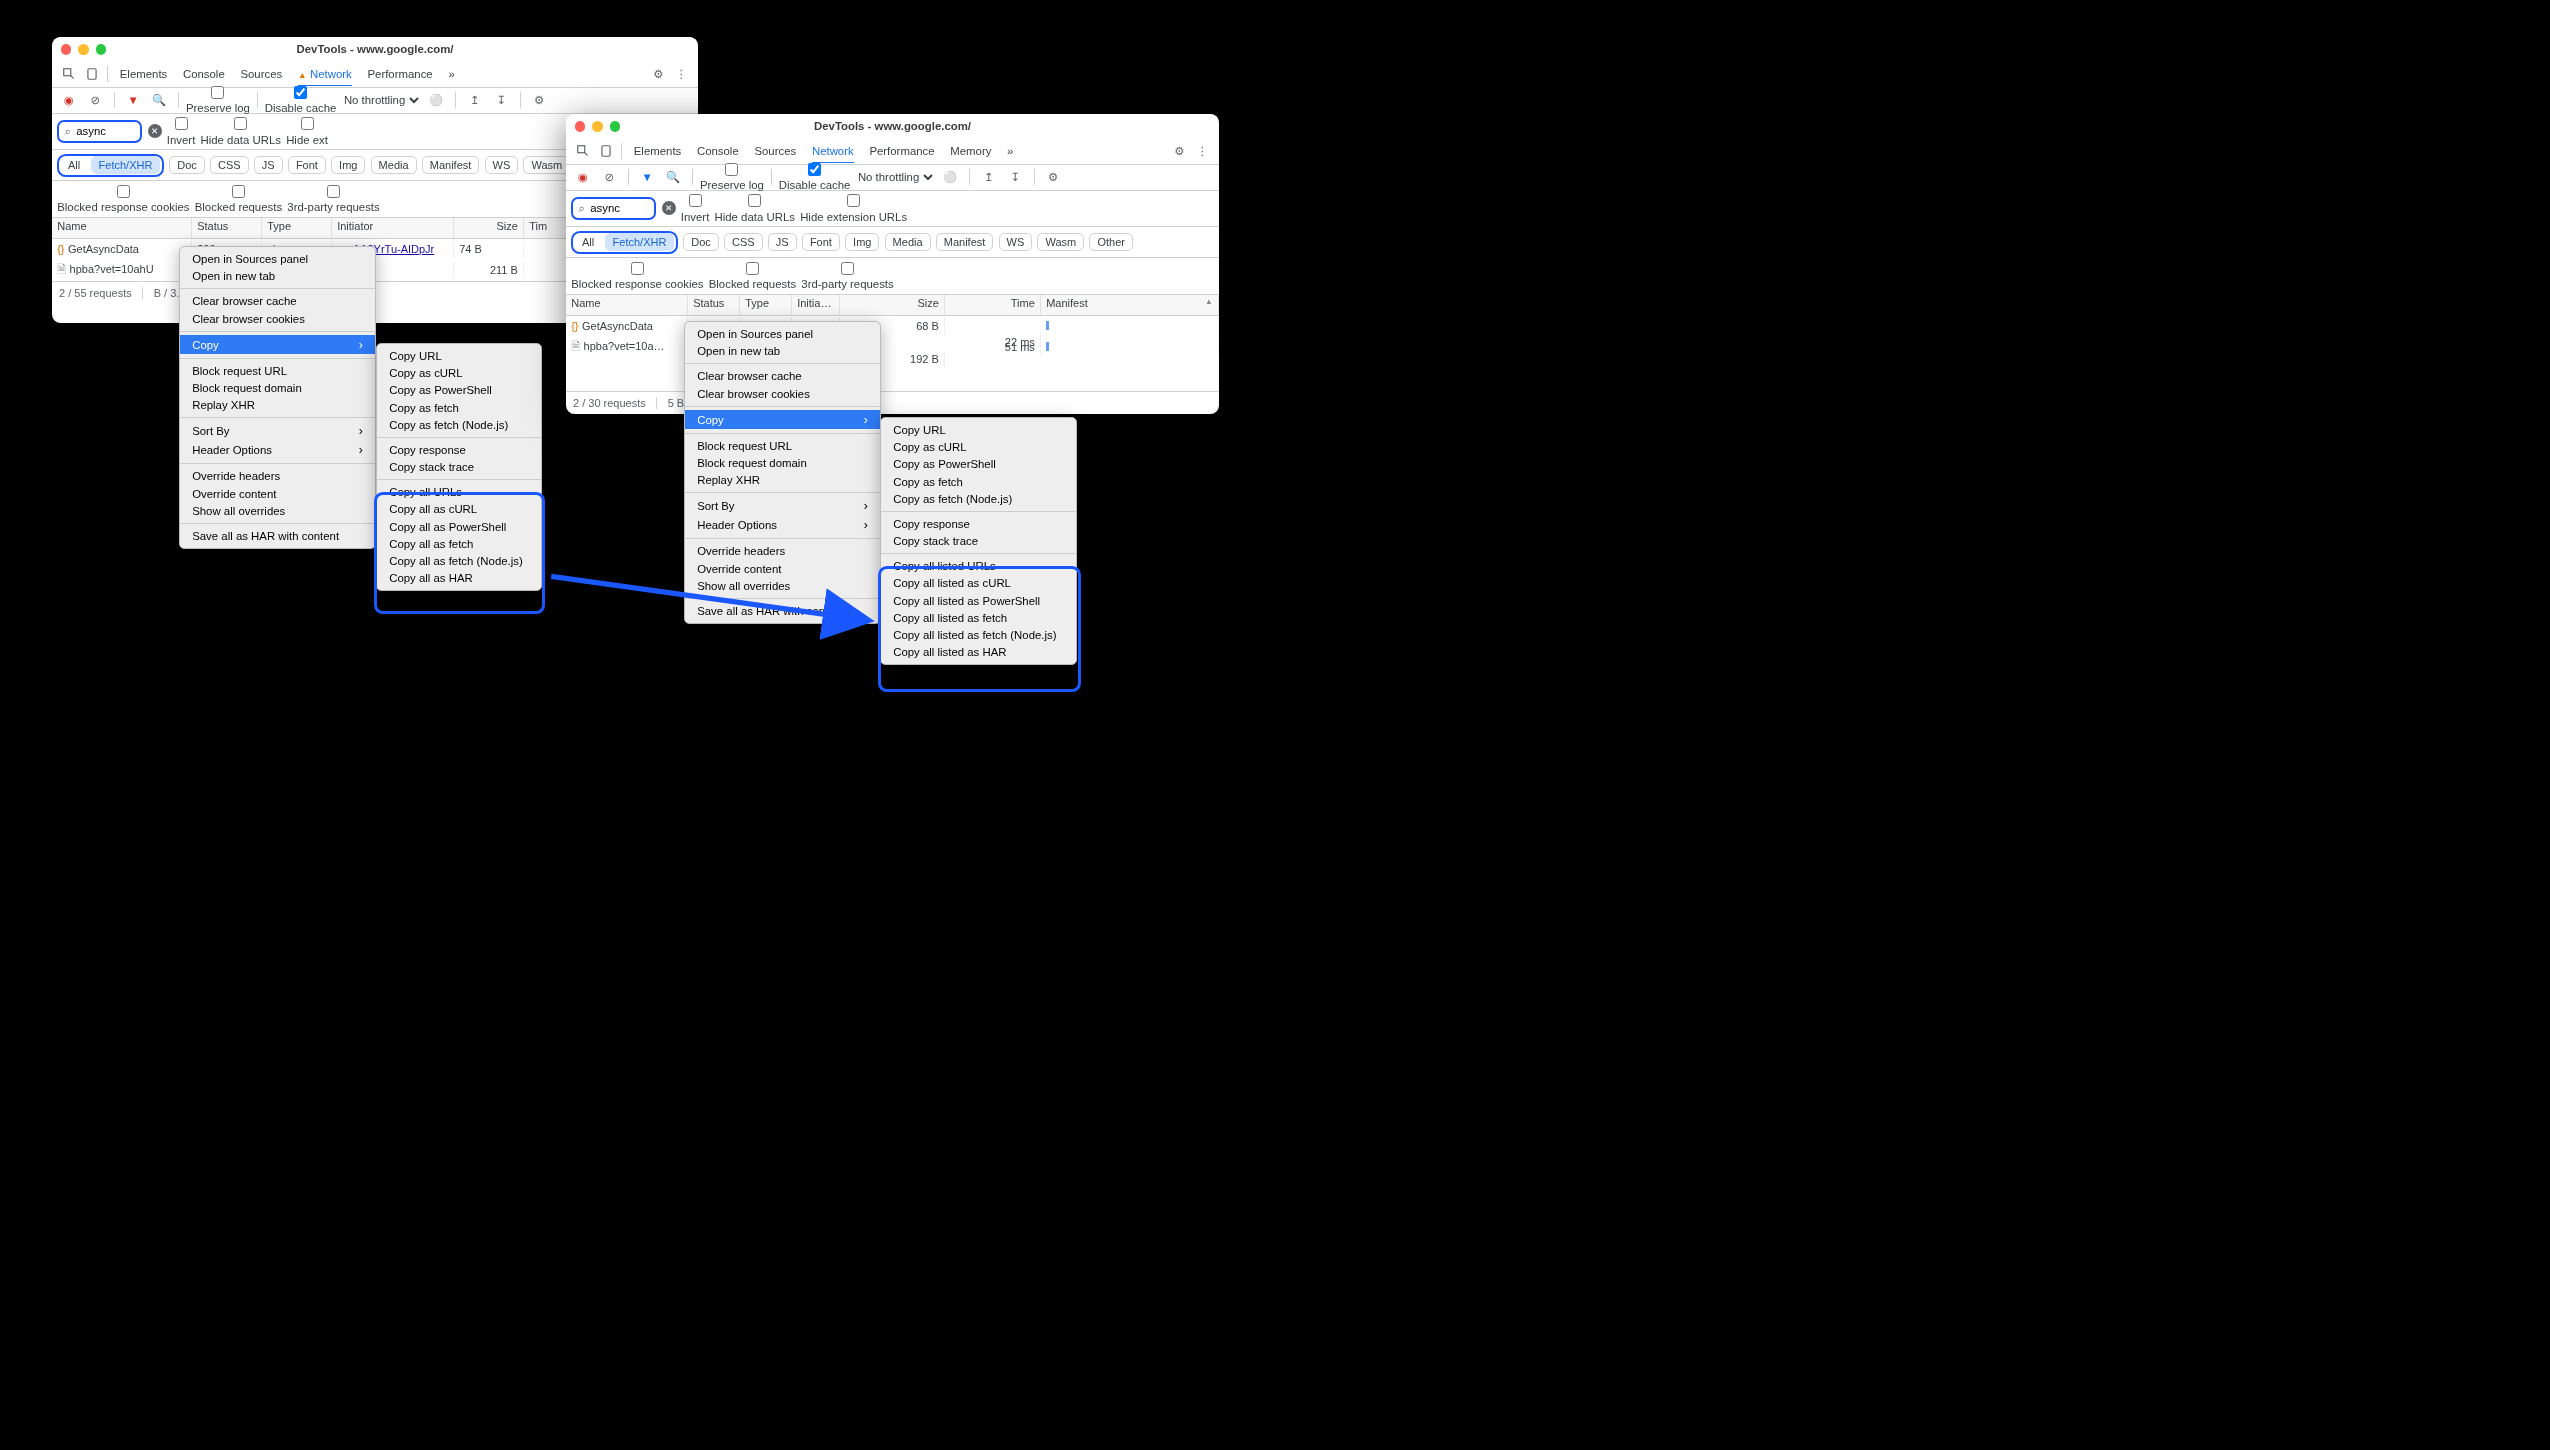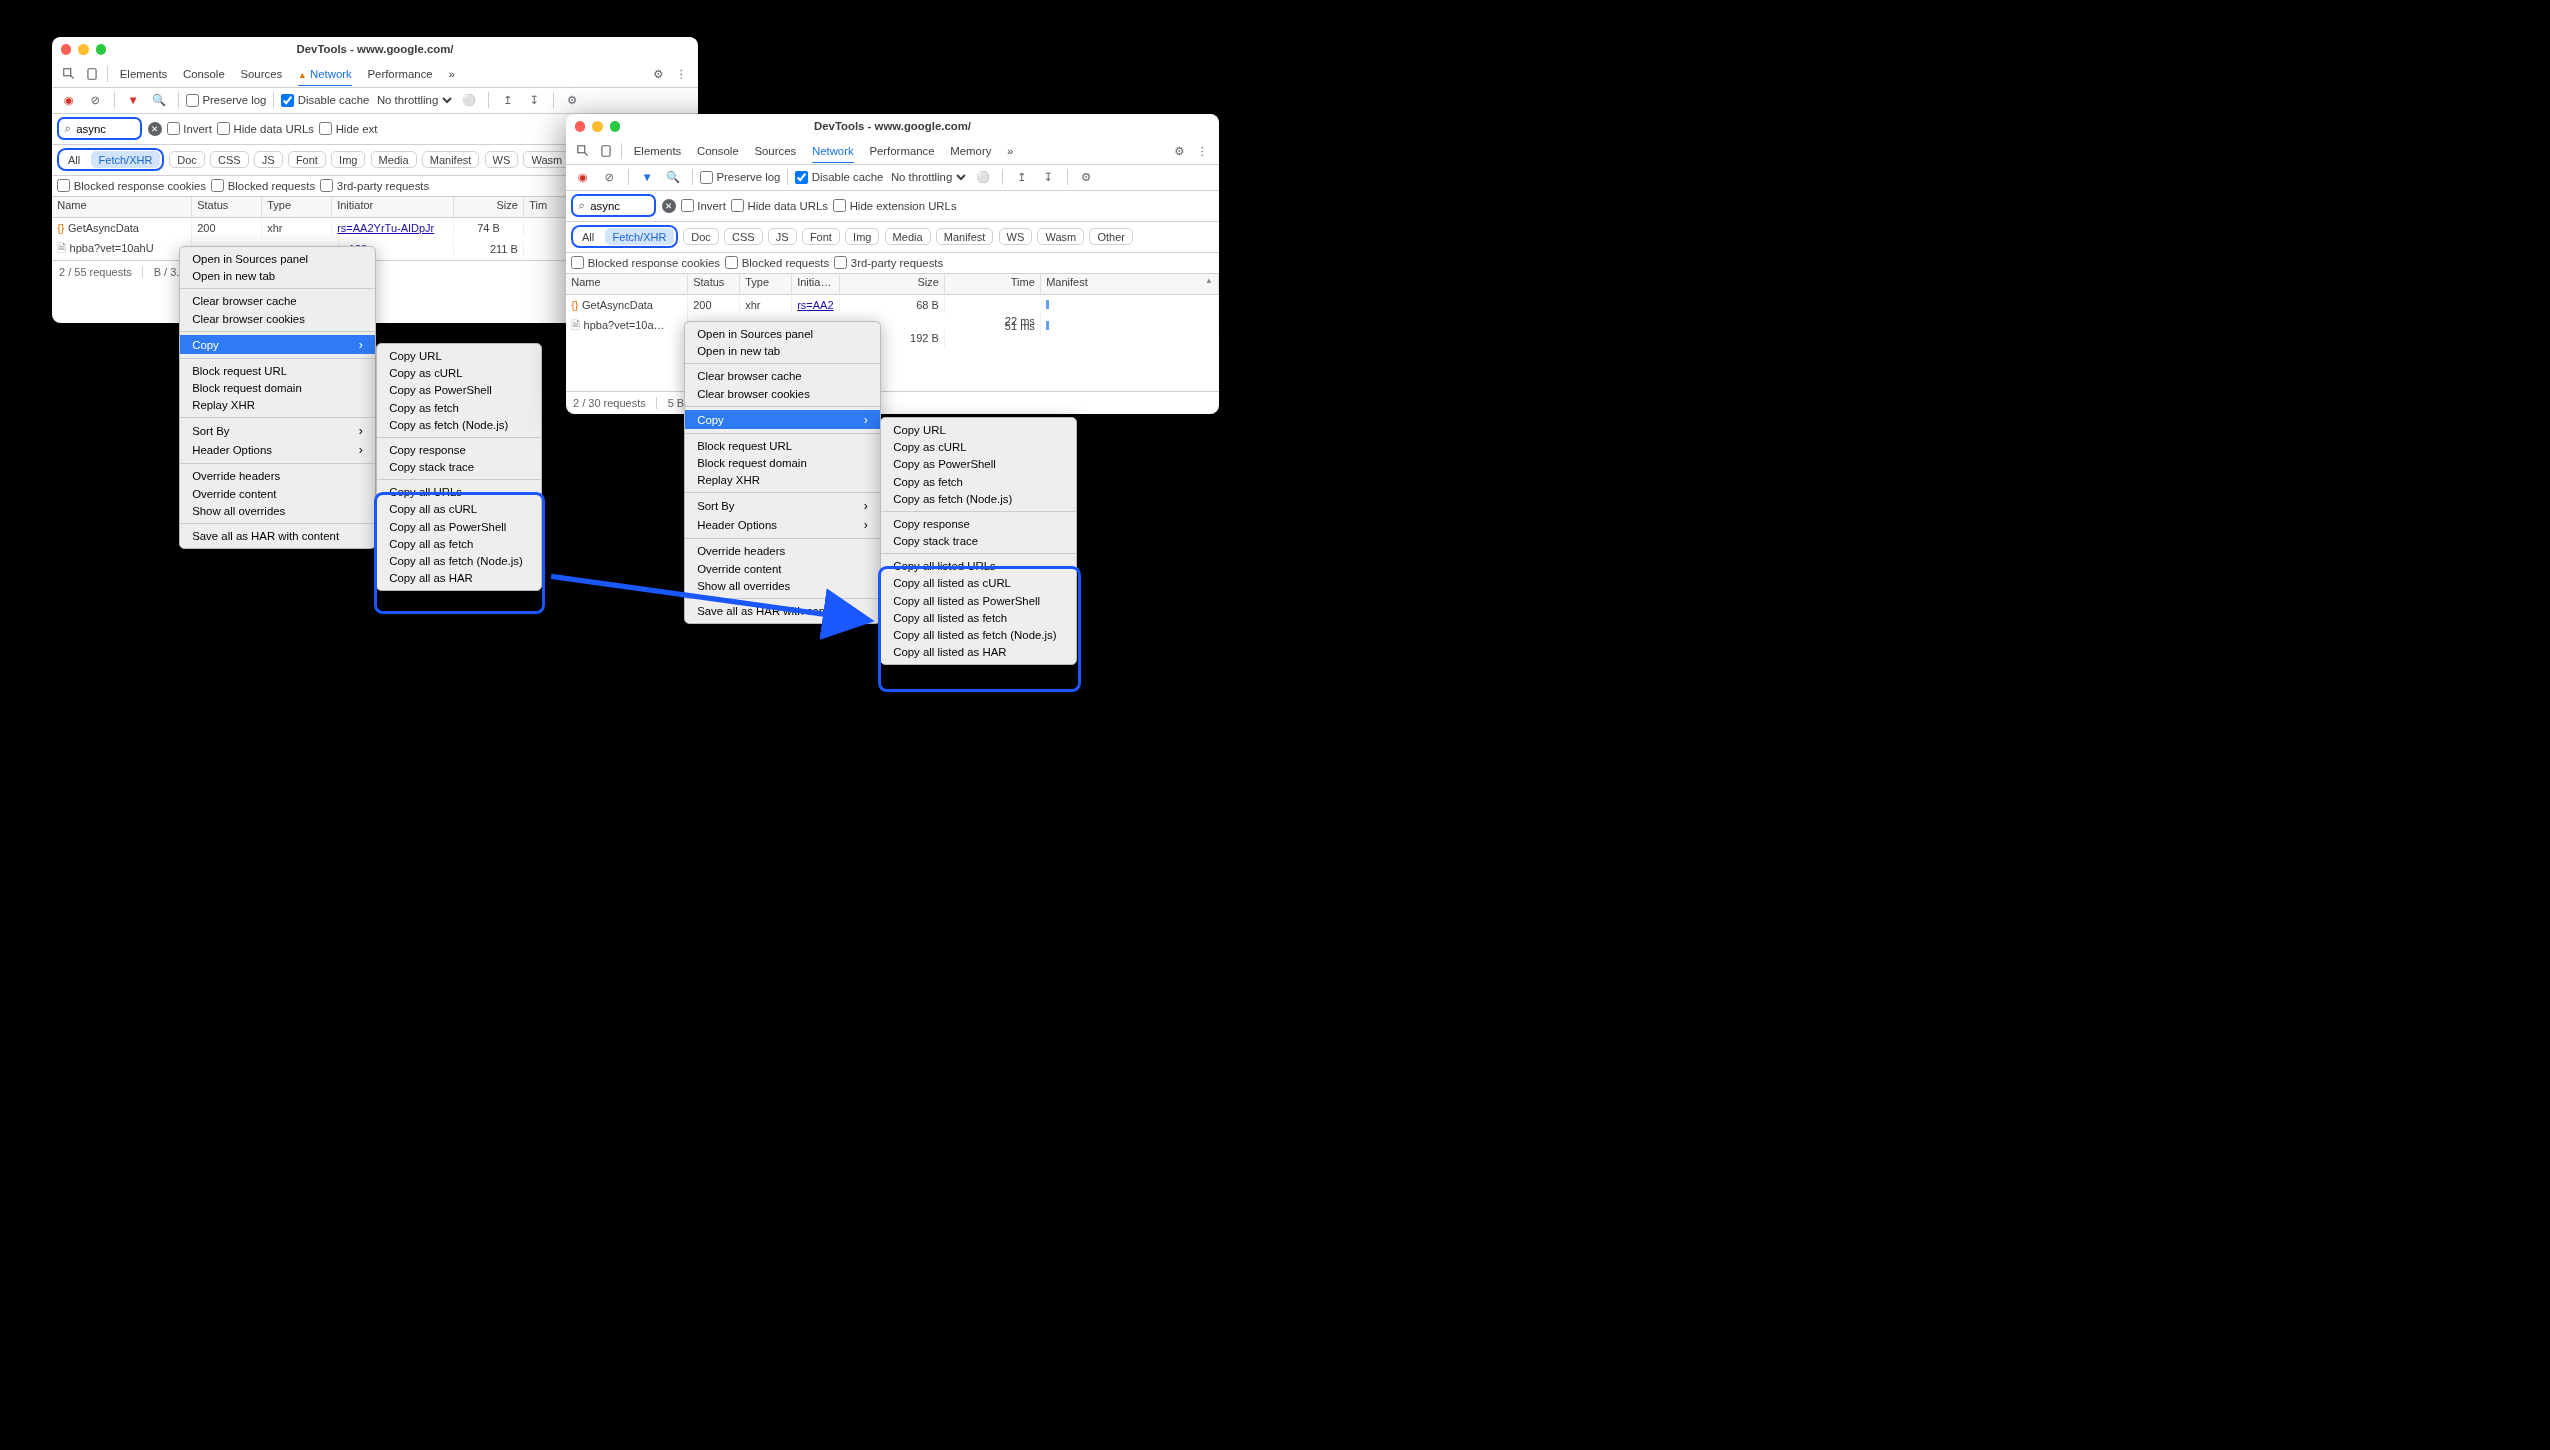--- a/index.html
+++ b/index.html
@@ -58,21 +58,21 @@
   .tab { color: #3c4043; cursor: pointer; padding: 5.2px 0; }
   .tab.active { color: #1a73e8; border-bottom: 1.7px solid #1a73e8; }
   .tab.warn::before { content: "▲"; color: #e37400; font-size: 8.7px; margin-right: 3.5px; }
   .toolbar-row {
     display: flex; align-items: center; height: 26px;
     border-bottom: 0.9px solid #d0d0d0; padding: 0 5.2px; gap: 3.5px;
   }
   .pipe { width: 0.9px; height: 15.7px; background: #d0d0d0; margin: 0 3.5px; }
   .rec { color: #d93025; }
   .filter-active { color: #1a73e8; }
-  .chk { display: flex; align-items: center; gap: 3.5px; color: #3c4043; }
+  .chk { display: flex; align-items: center; gap: 3.5px; color: #3c4043; flex-direction: column; }
   .chk input { margin: 0; }
   .filter-row {
     display: flex; align-items: center; flex-wrap: wrap;
     padding: 3.5px 5.2px; gap: 5.2px;
     border-bottom: 0.9px solid #d0d0d0;
   }
   .filter-input-wrap {
     display: flex; align-items: center;
     border: 1.7px solid #1a57ff;
     border-radius: 7px;
@@ -301,21 +301,21 @@
     <div class="col" style="width:122px;">Initiator</div>
     <div class="col" style="width:70px;text-align:right;">Size</div>
     <div class="col" style="flex:1;">Tim</div>
   </div>
 
   <div class="row">
     <div class="col" style="width:140px;"><span class="icon-doc">{}</span><span>GetAsyncData</span></div>
     <div class="col" style="width:70px;">200</div>
     <div class="col" style="width:70px;">xhr</div>
     <div class="col link" style="width:122px;">rs=AA2YrTu-AIDpJr</div>
-    <div class="col" style="width:70px;text-align:center;">74 B</div>
+    <div class="col" style="width:70px;text-align:left;">74 B</div>
     <div class="col" style="flex:1;"></div>
   </div>
   <div class="row">
     <div class="col" style="width:140px;"><span class="icon-file">🗎</span><span>hpba?vet=10ahU</span></div>
     <div class="col" style="width:70px;"></div>
     <div class="col" style="width:70px;"></div>
     <div class="col link" style="width:122px;">ts:138</div>
     <div class="col" style="width:70px;text-align:right;">211 B</div>
     <div class="col" style="flex:1;"></div>
   </div>

